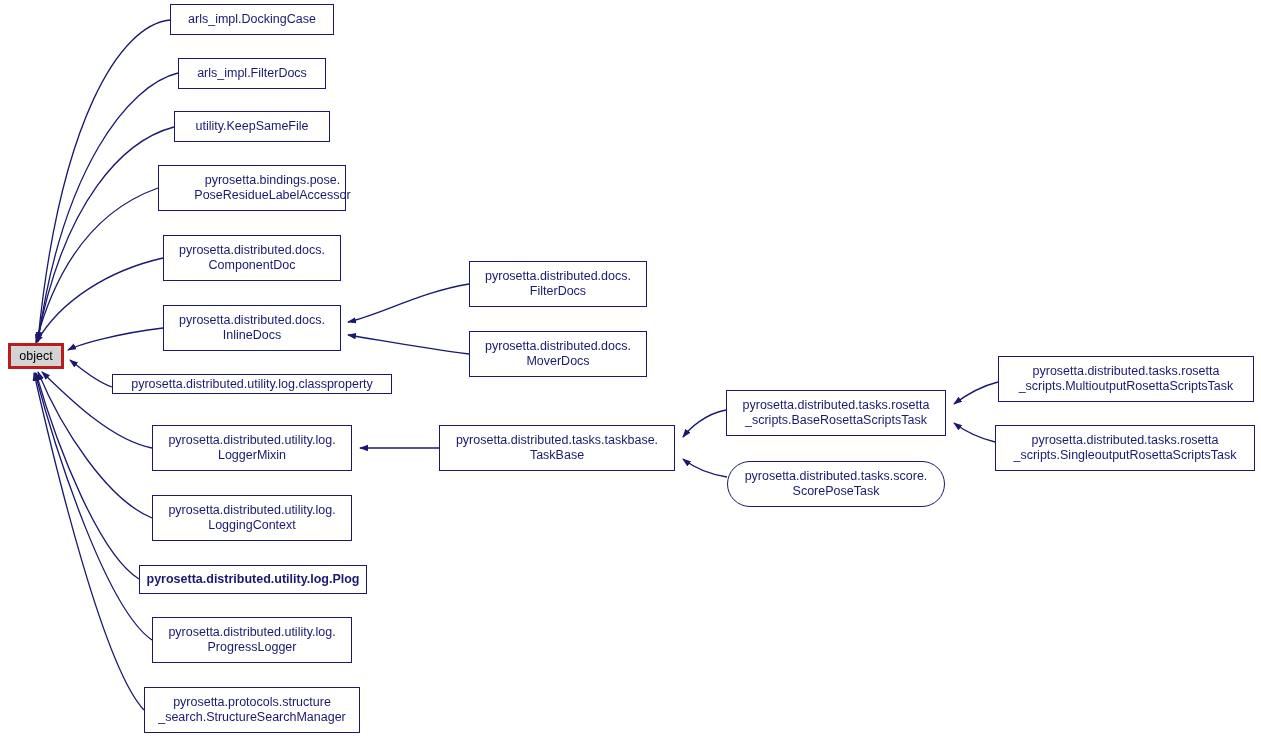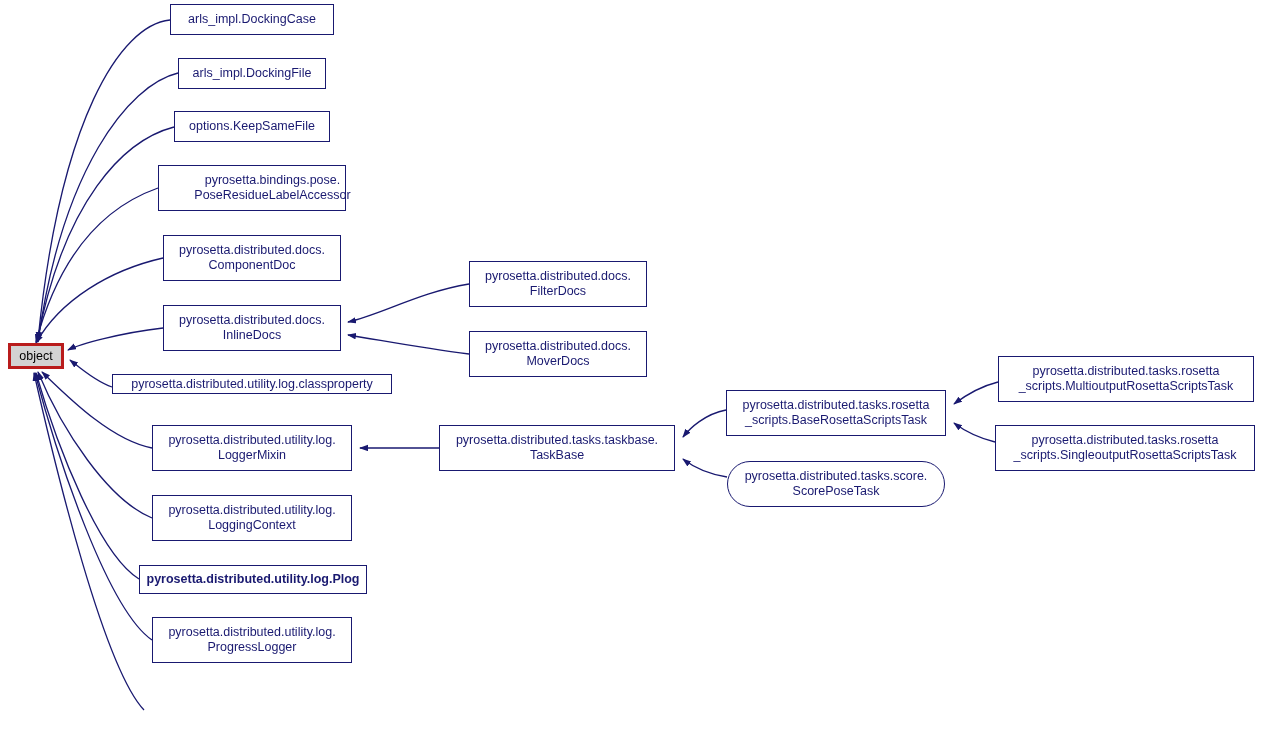--- a/index.html
+++ b/index.html
@@ -80,23 +80,23 @@
 
       <path d="M998,382 C978,387 962,398 954,404"></path>
       <path d="M995,442 C975,437 962,429 954,423"></path>
     </g>
   </svg>
 
   <div class="node root" style="left:8px;top:343px;width:56px;height:26px;">object</div>
 
   <div class="node" style="left:170px;top:4px;width:164px;height:31px;text-align:right;">arls_impl.DockingCase</div>
 
-  <div class="node" style="left:178px;top:58px;width:148px;height:31px;">arls_impl.DockingFile</div>
+  <div class="node" style="left:178px;top:58px;width:148px;height:31px;">arls_impl.FilterDocs</div>
 
-  <div class="node" style="left:174px;top:111px;width:156px;height:31px;">options.KeepSameFile</div>
+  <div class="node" style="left:174px;top:111px;width:156px;height:31px;">utility.KeepSameFile</div>
 
   <div class="node" style="left:158px;top:165px;width:188px;height:46px;padding-left:44px;">pyrosetta.bindings.pose.
 PoseResidueLabelAccessor</div>
 
   <div class="node" style="left:163px;top:235px;width:178px;height:46px;">pyrosetta.distributed.docs.
 ComponentDoc</div>
 
   <div class="node" style="left:163px;top:305px;width:178px;height:46px;">pyrosetta.distributed.docs.
 InlineDocs</div>
 
@@ -112,20 +112,22 @@
 LoggerMixin</div>
 
   <div class="node" style="left:152px;top:495px;width:200px;height:46px;">pyrosetta.distributed.utility.log.
 LoggingContext</div>
 
   <div class="node" style="left:139px;top:565px;width:228px;height:29px;font-weight:bold;">pyrosetta.distributed.utility.log.Plog</div>
 
   <div class="node" style="left:152px;top:617px;width:200px;height:46px;">pyrosetta.distributed.utility.log.
 ProgressLogger</div>
 
+  <div class="node" style="left:144px;top:687px;width:216px;height:46px;">pyrosetta.protocols.structure
+_search.StructureSearchManager</div>
 
   <div class="node" style="left:439px;top:425px;width:236px;height:46px;">pyrosetta.distributed.tasks.taskbase.
 TaskBase</div>
 
   <div class="node" style="left:726px;top:390px;width:220px;height:46px;">pyrosetta.distributed.tasks.rosetta
 _scripts.BaseRosettaScriptsTask</div>
 
   <div class="node" style="left:727px;top:461px;width:218px;height:46px;border-radius:23px;">pyrosetta.distributed.tasks.score.
 ScorePoseTask</div>
 

